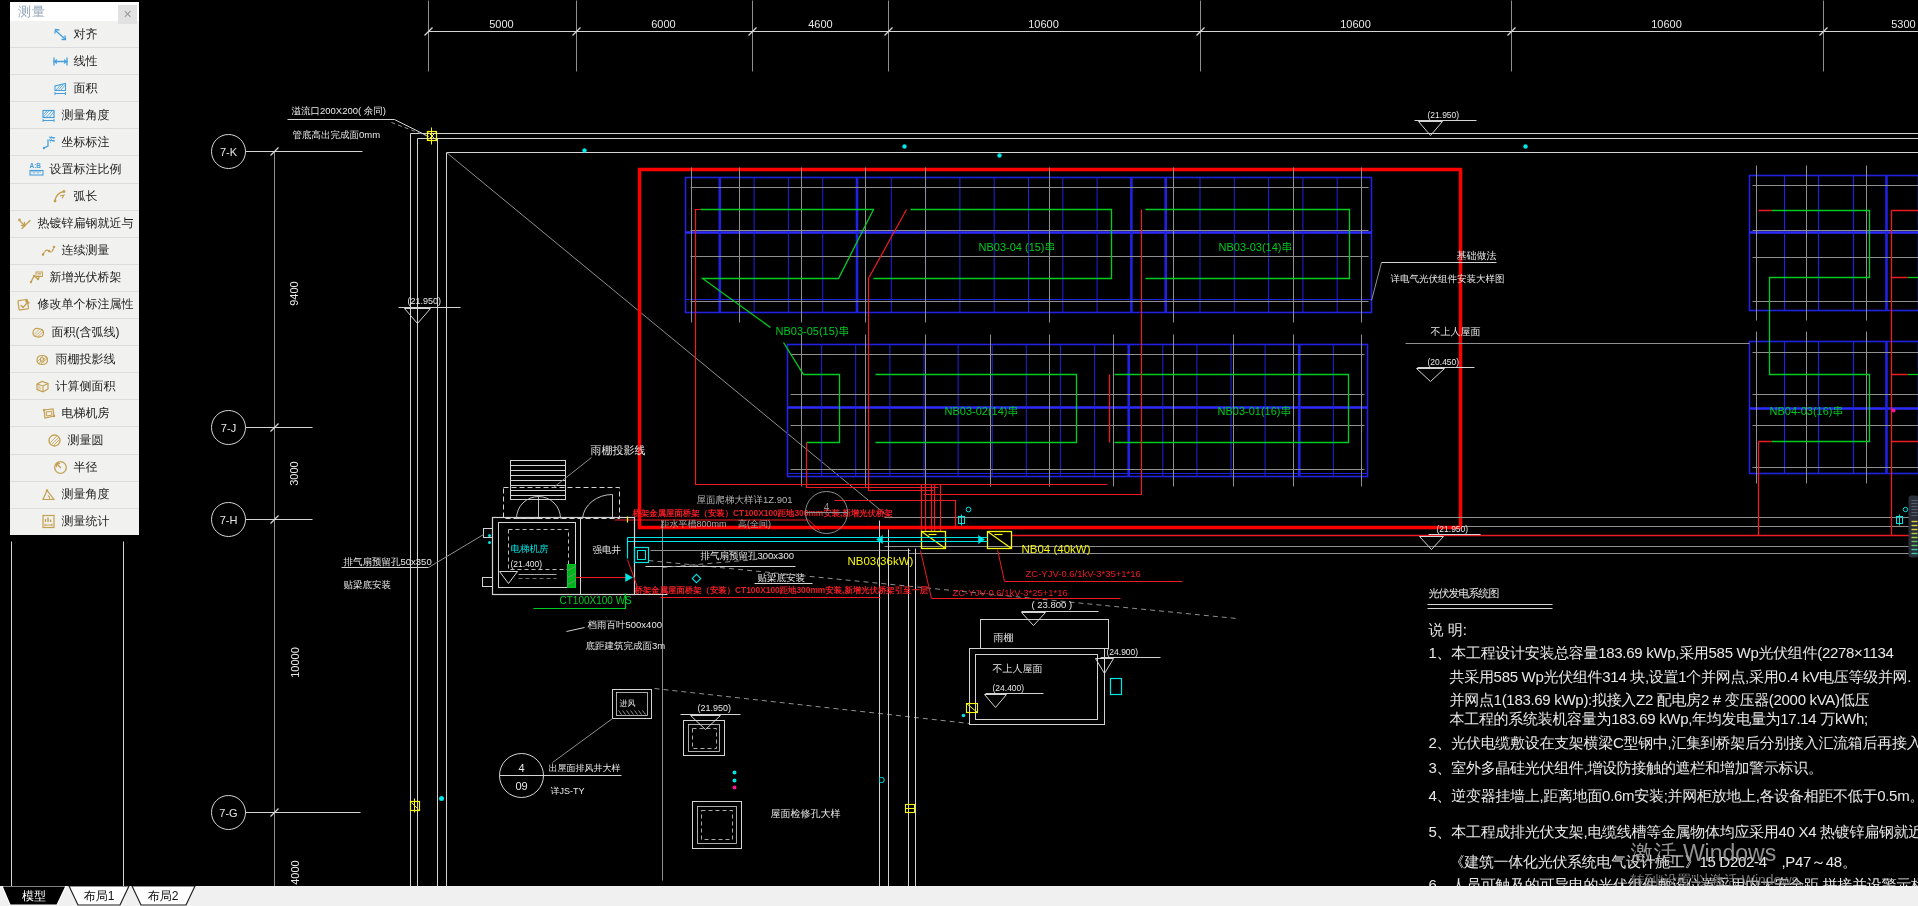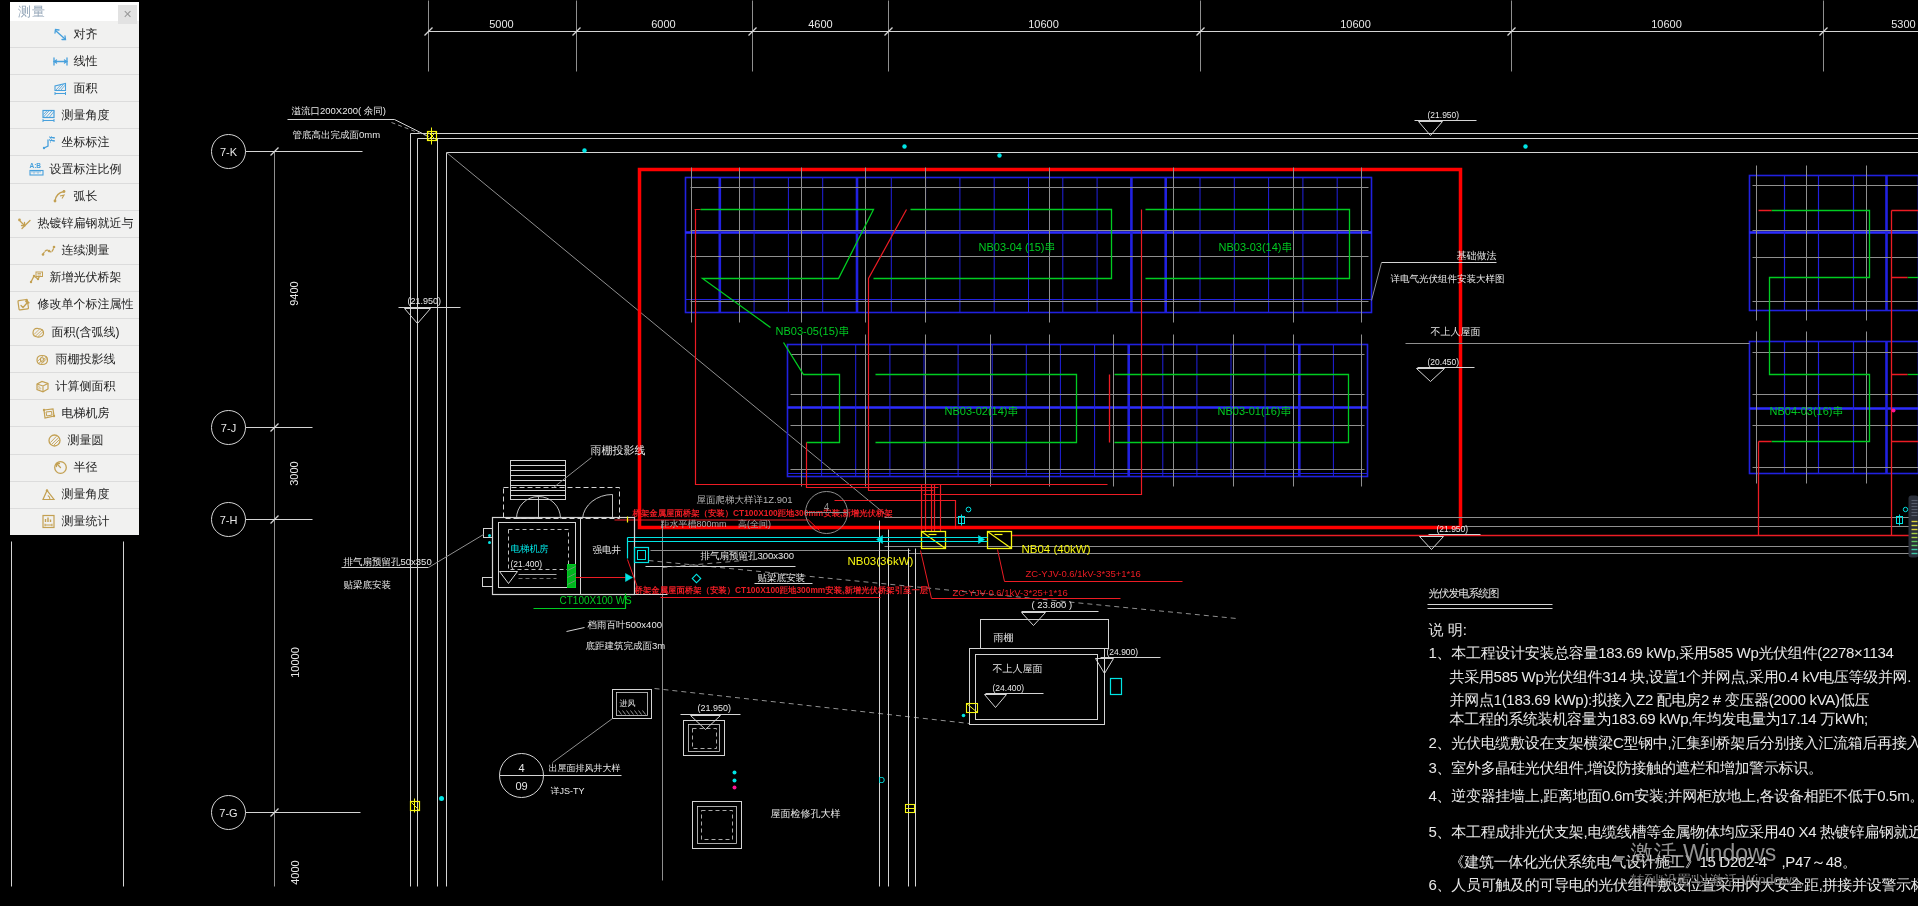--- a/index.html
+++ b/index.html
@@ -797,14 +797,27 @@
           <svg viewBox="0 0 17 17">
             <rect x="3" y="2.5" width="11" height="12" stroke="#c3a052" fill="none" stroke-width="1.2"></rect>
             <path d="M5.5,9 v-3 M8,9 v-4.5 M10.5,9 v-2.5" stroke="#c3a052" stroke-width="1.4"></path>
             <path d="M5,12 L12,12 M5,10.7 L5,13.3 M12,10.7 L12,13.3" stroke="#c3a052" stroke-width="1"></path>
           </svg>
           <span>测量统计</span>
         </div>
   </div>
 </div>
 
-
+<div id="tabbar">
+<svg width="1918" height="20" viewBox="0 0 1918 20">
+
+  <polygon points="2,0 66,0 57,19 10,19" fill="#000" stroke="#fff" stroke-width="1.2"></polygon>
+  <text x="34" y="14" fill="#fff" font-size="12" text-anchor="middle">模型</text>
+
+  <polygon points="69,0 129,0 120,19 78,19" fill="#fff" stroke="#222" stroke-width="1.2"></polygon>
+  <text x="99" y="14" fill="#111" font-size="12" text-anchor="middle">布局1</text>
+
+  <polygon points="132,0 195,0 186,19 141,19" fill="#fff" stroke="#222" stroke-width="1.2"></polygon>
+  <text x="163" y="14" fill="#111" font-size="12" text-anchor="middle">布局2</text>
+</svg>
 </div>
 
+</div>
+
 </body></html>

